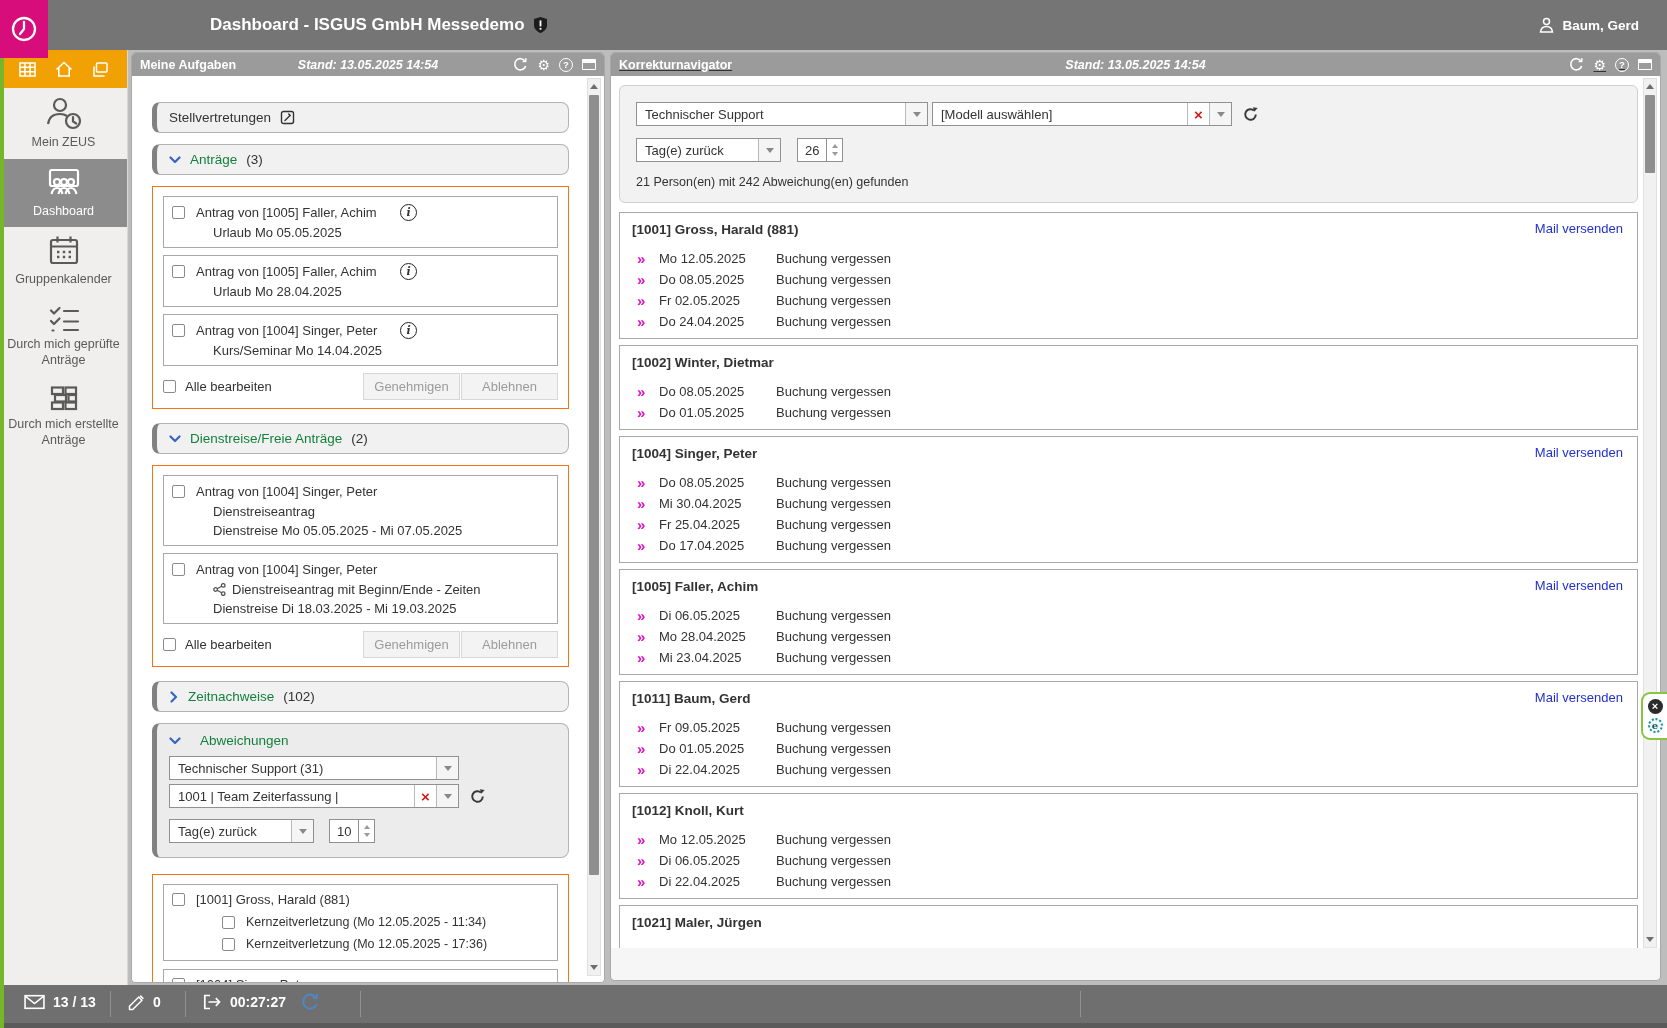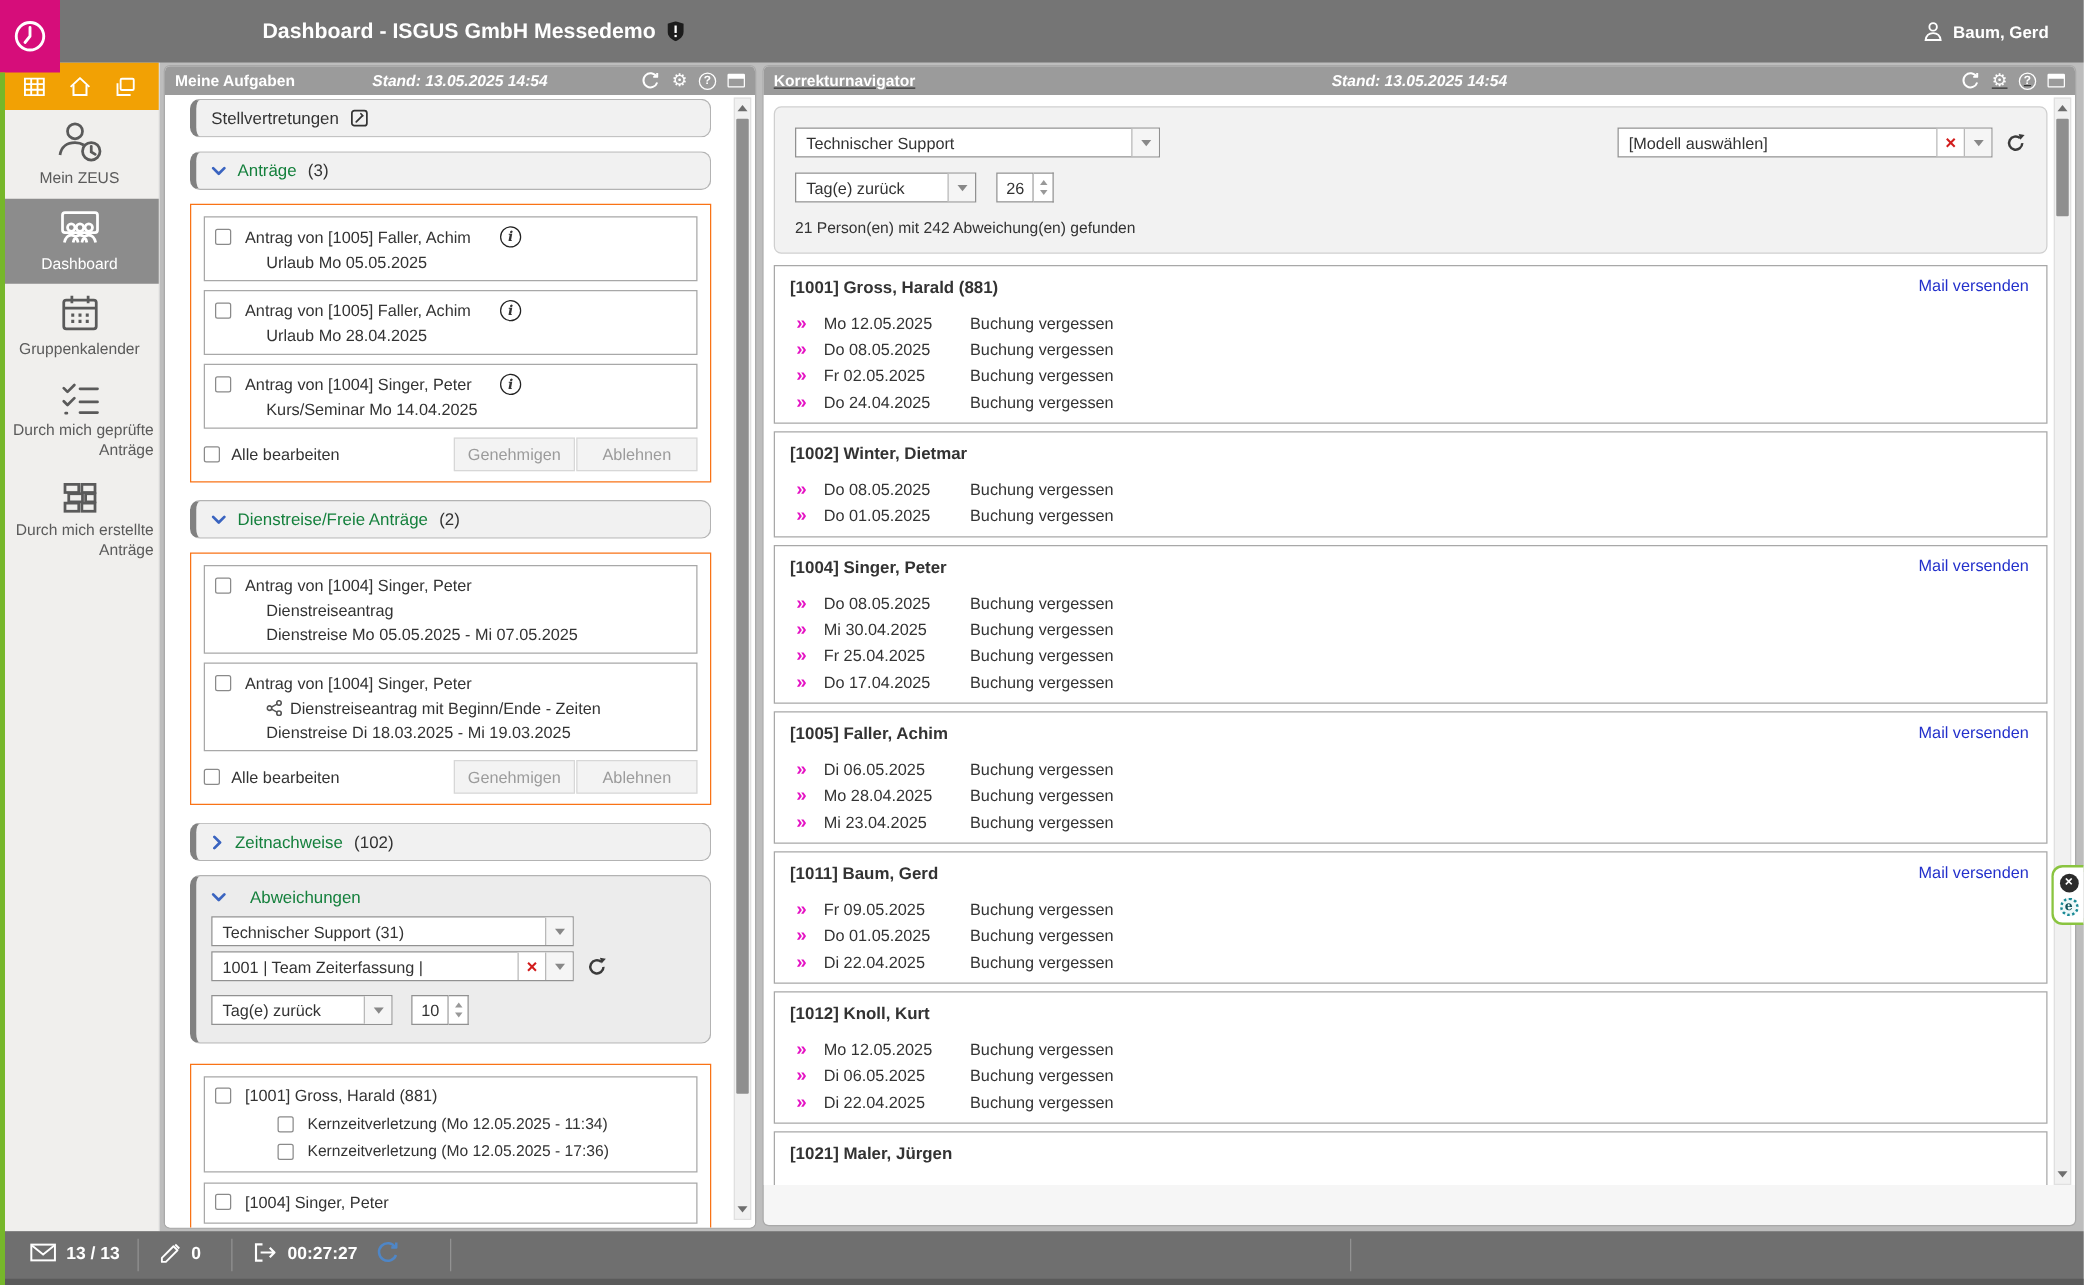--- a/index.html
+++ b/index.html
@@ -12,21 +12,21 @@
   .logo { position:absolute; left:0; top:0; width:48px; height:58px; background:#d60d7a; display:flex; align-items:center; justify-content:center; z-index:45; }
   .topbar-title { position:absolute; left:210px; top:0; height:50px; display:flex; align-items:center; gap:9px; color:#fff; font-size:17px; font-weight:bold; }
   .topbar-user { position:absolute; right:28px; top:0; height:50px; display:flex; align-items:center; gap:8px; color:#fff; font-size:13.5px; font-weight:bold; }
 
   
   .green-strip { position:absolute; left:0; top:58px; width:4px; height:970px; background:#76b72a; z-index:60; }
 
   
   .sidebar { position:absolute; left:0; top:50px; width:128px; height:935px; background:#f0efed; border-right:1px solid #d8d8d8; z-index:30; }
   .sidebar-orange { height:38px; background:#f2a104; display:flex; align-items:center; justify-content:space-between; padding:0 18px; }
-  .sb-item { display:flex; flex-direction:column; align-items:center; justify-content:center; text-align:right; color:#5a5a5a; font-size:12.5px; padding:8px 4px; min-height:67px; cursor:pointer; line-height:1.25; }
+  .sb-item { display:flex; flex-direction:column; align-items:center; justify-content:center; text-align:center; color:#5a5a5a; font-size:12.5px; padding:8px 4px; min-height:67px; cursor:pointer; line-height:1.25; }
   .sb-item.active { background:#8c8c8c; color:#fff; }
   .sb-item .sb-icon { margin-bottom:5px; }
 
   
   .panel { position:absolute; background:#fff; border-radius:4px; box-shadow:0 0 0 1px #a9a9a9; }
   .tasks-panel { left:132px; top:53px; width:472px; height:929px; }
   .korrektur-panel { left:611px; top:53px; width:1049px; height:927px; background:#f6f6f6;text-decoration:underline; }
   .panel-header { position:relative; height:23px; background:#9b9b9b; color:#fff; display:flex; align-items:center; padding:0 8px; font-size:12.5px; font-weight:bold; border-radius:4px 4px 0 0; }
   .panel-stand { position:absolute; left:0; right:0; text-align:center; font-style:italic; font-size:12.5px; pointer-events:none; }
   .panel-icons { margin-left:auto; display:flex; align-items:center; gap:9px; z-index:2; }
@@ -41,21 +41,21 @@
   .sb-arrow { position:absolute; left:0; width:100%; height:15px; display:flex; align-items:center; justify-content:center; cursor:pointer; }
   .tri-up-s  { width:0; height:0; border-left:4px solid transparent; border-right:4px solid transparent; border-bottom:5px solid #6e6e6e; }
   .tri-dn-s  { width:0; height:0; border-left:4px solid transparent; border-right:4px solid transparent; border-top:5px solid #6e6e6e; }
   .sb-thumb { position:absolute; left:1px; right:1px; background:#8f8f8f; border-radius:1px; cursor:pointer; }
   .tasks-scroll { top:25px; bottom:6px; right:3px; }
   .tasks-scroll .sb-thumb { top:16px; height:87%; }
   .korr-scroll { top:25px; bottom:32px; right:3px; }
   .korr-scroll .sb-thumb { top:16px; height:78px; }
 
   
-  .tasks-body { position:absolute; top:23px; bottom:0; left:0; right:0; background:#fff; overflow:hidden; padding:3px 35px 0 20px; border-radius:0 0 4px 4px; }
+  .tasks-body { position:absolute; top:23px; bottom:0; left:0; right:0; background:#fff; overflow:hidden; padding:26px 35px 0 20px; border-radius:0 0 4px 4px; }
   .pill { border:1px solid #b3b3b3; border-left:5px solid #818181; border-radius:8px; background:#f1f1f1; height:31px; display:flex; align-items:center; gap:9px; padding:0 12px; margin-bottom:11px; cursor:pointer; }
   .pill-label { color:#15803d; font-size:13.5px; }
   .pill-count { color:#333; font-size:13.5px; }
   .items-box { border:1px solid #f97316; padding:9px 10px 6px; margin-bottom:14px; }
   .req-item { border:1px solid #a8a8a8; padding:6px 8px 7px; margin-bottom:7px; position:relative; background:#fff; }
   .req-line1 { display:flex; align-items:center; gap:11px; min-height:18px; }
   .checkbox { width:13px; height:13px; border:1px solid #8a8a8a; border-radius:2px; background:#fff; flex:none; cursor:pointer; }
   .req-text { font-size:13px; color:#333; }
   .info-badge { position:absolute; right:140px; top:7px; width:17px; height:17px; border:1.5px solid #222; border-radius:50%; text-align:center; font-family:"DejaVu Serif",serif; font-style:italic; font-weight:bold; font-size:11px; line-height:15px; cursor:pointer; }
   .info-badge::after { content:"i"; }
@@ -81,21 +81,21 @@
   .flexrow { display:flex; align-items:center; }
   .refresh-ic { margin-left:10px; cursor:pointer; }
 
   .person-item { border:1px solid #a8a8a8; padding:7px 8px 9px; margin-bottom:8px; background:#fff; }
   .person-head { display:flex; align-items:center; gap:11px; font-size:13px; }
   .person-sub { display:flex; align-items:center; gap:11px; margin:8px 0 0 50px; font-size:12.5px; }
 
   
   .korr-body { position:absolute; top:23px; bottom:32px; left:0; right:0; background:#fff; overflow:hidden; padding:9px 22px 0 8px; }
   .filter-box { background:#f2f2f2; border:1px solid #cfcfcf; border-radius:6px; padding:16px 16px 13px; margin-bottom:9px; }
-  .filter-row1 { display:flex; align-items:center; gap:4px;justify-content:space-between; }
+  .filter-row1 { display:flex; align-items:center; gap:4px; }
   .filter-row2 { display:flex; align-items:center; gap:16px; margin-top:12px; }
   .result-summary { margin-top:13px; font-size:12.5px; color:#333; }
   .group-box { border:1px solid #a8a8a8; background:#fff; margin-bottom:6px; padding:8px 12px 6px; position:relative; }
   .group-name { font-weight:bold; font-size:13.5px; line-height:17px; }
   .mail-link { position:absolute; right:14px; top:8px; color:#2330cb; font-size:13px; cursor:pointer; }
   .dev-rows { margin-top:2px; }
   .dev-row { display:flex; align-items:center; height:21px; margin-top:0; }
   .dev-rows .dev-row:first-child { margin-top:10px; }
   .dev-chev { width:22px; margin-left:5px; color:#e513c4; font-weight:bold; font-size:15px; line-height:15px; }
   .dev-chev::before { content:"»"; }

